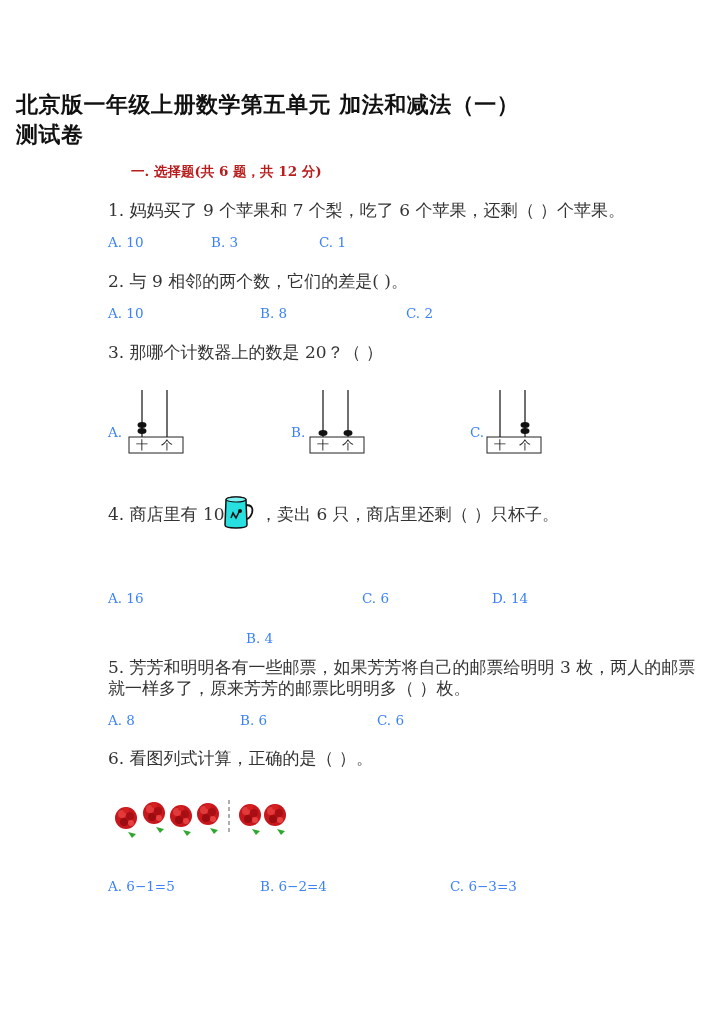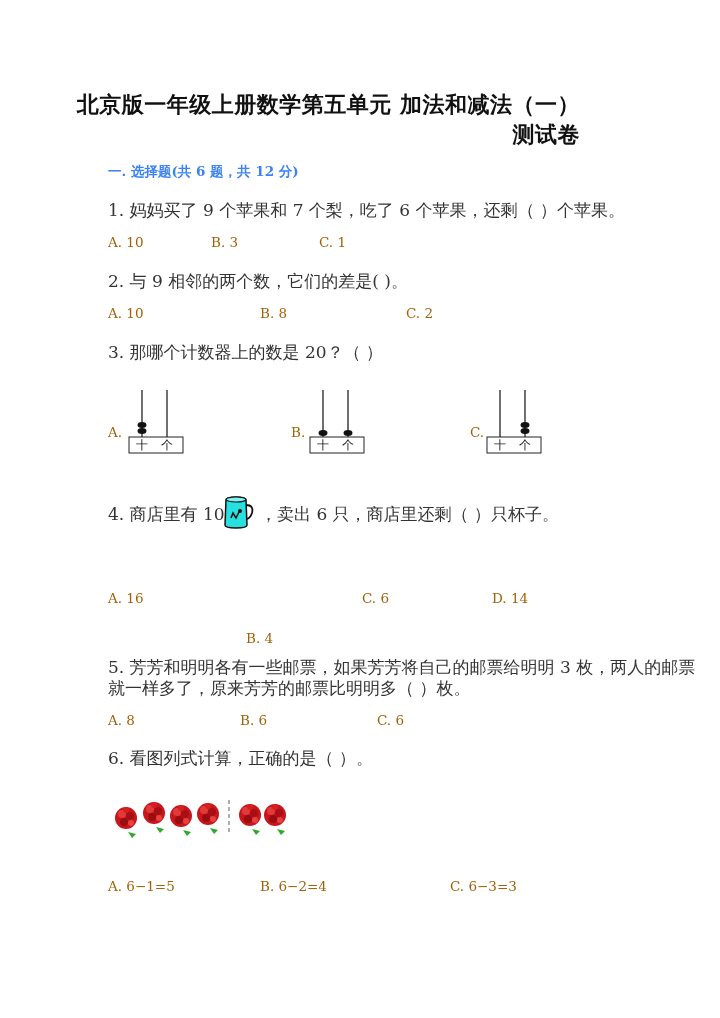--- a/index.html
+++ b/index.html
@@ -1,23 +1,23 @@
 <!DOCTYPE html>
 <html><head>
 <meta charset="utf-8">
 <style>
   html, body { margin: 0; padding: 0; background: #ffffff; }
   body { width: 720px; height: 1018px; position: relative; overflow: hidden;
          font-family: "DejaVu Serif", "Liberation Serif", serif; color: #222; }
   .abs { position: absolute; }
-  .title { left: 4px; width: 576px; text-align: right; font-size: 22px; font-weight: bold;
+  .title { left: 16px; width: 576px; text-align: left; font-size: 22px; font-weight: bold;
            color: #111; font-family: "DejaVu Serif", serif; letter-spacing: 0.5px; }
-  .section { font-size: 13.5px; font-weight: bold; color: #3b82f6; }
+  .section { font-size: 13.5px; font-weight: bold; color: #b91c1c; margin-left: 23px; }
   .q { font-size: 17px; color: #333; white-space: nowrap; }
-  .opt { font-size: 13.5px; color: #a16207; white-space: nowrap; text-align: center; }
+  .opt { font-size: 13.5px; color: #3b82f6; white-space: nowrap; text-align: center; }
   .abacus { width: 60px; height: 70px; }
   .abacus svg { display: block; }
   .flowers { width: 185px; height: 42px; }
 </style>
 </head>
 <body>
 
 <div class="abs title" style="top:90px;">北京版一年级上册数学第五单元  加法和减法（一）</div>
 <div class="abs title" style="top:120px;">测试卷</div>
 

